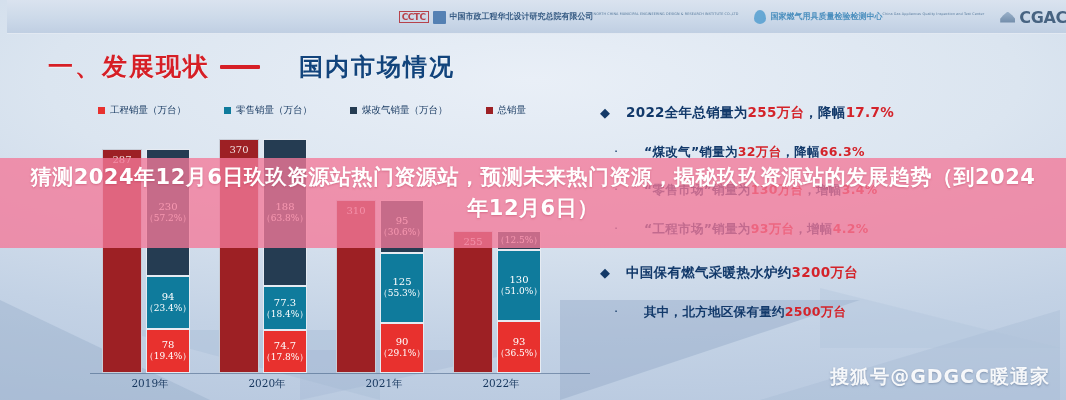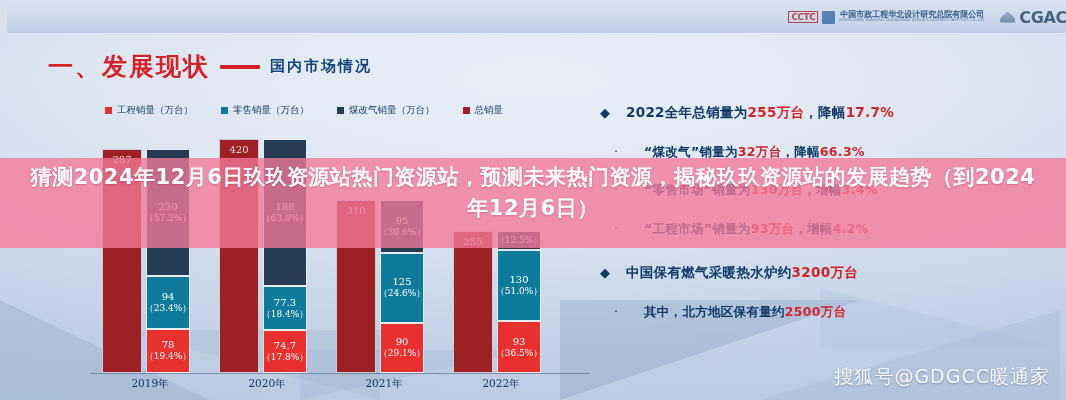--- a/index.html
+++ b/index.html
@@ -28,35 +28,35 @@
   #logobar:after{content:"";position:absolute;left:0;bottom:0;width:100%;height:1px;background:rgba(255,255,255,.55);}
   .logo{display:flex;align-items:center;gap:4px;opacity:.82;}
   .logo .mark{font-weight:bold;font-size:9px;letter-spacing:-.5px;color:#b3222a;
      border:1.2px solid #b3222a;padding:0 2px;line-height:10px;}
   .logo .sq{width:13px;height:13px;background:#3b6ea8;display:inline-block;border-radius:1px;}
   .logo .drop{width:12px;height:14px;background:#4f9ccf;display:inline-block;
      border-radius:50% 50% 50% 50%/60% 60% 40% 40%;}
   .logo .cgacmark{width:15px;height:11px;background:linear-gradient(180deg,#8fa9c4,#5f7c9c);display:inline-block;
      clip-path:polygon(0% 65%,20% 35%,50% 0%,80% 35%,100% 65%,100% 100%,0% 100%);}
   .logo .cgactxt{font-size:16px;font-weight:bold;color:#2b4a6b;letter-spacing:-.3px;}
-  .logo .tw{display:flex;flex-direction:column;line-height:1;align-items:flex-end;}
+  .logo .tw{display:flex;flex-direction:row;line-height:1;}
   .logo .cn{font-size:8px;color:#16406e;font-weight:bold;white-space:nowrap;transform:scaleY(1.05);}
   .logo .cn.blue{color:#2f7fb5;}
   .logo .en{font-size:3.4px;color:#3b6389;white-space:nowrap;letter-spacing:.1px;}
 
   
   #heading{position:absolute;left:48px;top:50px;display:flex;align-items:center;gap:10px;}
   #heading .h-red{font-size:25px;font-weight:bold;color:#d61f26;letter-spacing:2px;
      text-shadow:0 1px 1px rgba(255,255,255,.6);text-align:right;}
   #heading .dash{width:40px;height:4px;background:#d61f26;border-radius:1px;}
-  #heading .h-blue{font-size:15px;font-weight:bold;color:#12447c;letter-spacing:2px;
-     text-shadow:0 1px 1px rgba(255,255,255,.6);}
-
-  
-  #legend{position:absolute;left:105px;top:104px;display:flex;align-items:center;gap:28px;}
+  #heading .h-blue{font-size:24px;font-weight:bold;color:#12447c;letter-spacing:2px;
+     text-shadow:0 1px 1px rgba(255,255,255,.6);margin-left:29px;}
+
+  
+  #legend{position:absolute;left:98px;top:104px;display:flex;align-items:center;gap:38px;}
   .leg{display:flex;align-items:center;gap:5px;}
   .leg .sw{width:7px;height:7px;display:inline-block;}
   .leg .lb{font-size:9.5px;color:#14365e;font-family:"DejaVu Serif","Liberation Serif",serif;white-space:nowrap;}
 
   
   #chart{position:absolute;left:98px;top:128px;width:470px;height:245px;}
   .grp{position:absolute;bottom:0;width:104px;height:245px;}
   .bar{position:absolute;bottom:0;box-sizing:border-box;}
   .totalbar{left:4px;width:40px;background:#9d2024;border:1px solid #c9ced8;}
   .stack{left:48px;width:44px;display:flex;flex-direction:column-reverse;}
@@ -85,21 +85,21 @@
   .b5{margin-bottom:22px;}
 
   
   #band{position:absolute;left:0;top:158px;width:1066px;height:90px;
     background:rgba(244,121,152,.78);}
   #bandtxt{position:absolute;left:0;top:162px;width:1066px;text-align:center;
     color:#fff;font-size:21px;font-weight:bold;line-height:31px;letter-spacing:.5px;
     text-shadow:0 1px 2px rgba(170,40,70,.35);padding:0 22px;box-sizing:border-box;}
 
   
-  #wm{position:absolute;right:16px;bottom:10px;font-size:19px;font-weight:normal;
+  #wm{position:absolute;right:16px;bottom:10px;font-size:19px;font-weight:bold;
     color:rgba(255,255,255,.92);letter-spacing:1px;
     text-shadow:0 1px 2px rgba(90,110,140,.55);}
 </style>
 </head>
 <body>
 
 <div id="stage">
 
   <div class="facet f1"></div>
   <div class="facet f2"></div>
@@ -111,20 +111,27 @@
   <div id="logobar">
     <div class="logo">
       <span class="mark">CCTC</span>
       <span class="sq"></span>
       <span class="tw">
         <span class="cn">中国市政工程华北设计研究总院有限公司</span>
         <span class="en">NORTH CHINA MUNICIPAL ENGINEERING DESIGN &amp; RESEARCH INSTITUTE CO.,LTD</span>
       </span>
     </div>
     <div class="logo">
+      <span class="drop"></span>
+      <span class="tw">
+        <span class="cn blue">国家燃气用具质量检验检测中心</span>
+        <span class="en">China Gas Appliances Quality Inspection and Test Center</span>
+      </span>
+    </div>
+    <div class="logo">
       <span class="cgacmark"></span>
       <span class="cgactxt">CGAC</span>
     </div>
   </div>
 
   <div id="heading">
     <span class="h-red">一、发展现状</span>
     <span class="dash"></span>
     <span class="h-blue">国内市场情况</span>
   </div>
@@ -163,21 +170,21 @@
           </div>
           <div class="seg" style="background: rgb(37, 60, 82); border: 1px solid rgb(230, 235, 242); flex: 230 0 0px;">
             <span class="v">230</span>
             <span class="p">（57.2%）</span>
           </div>
         </div>
         <div class="xlab">2019年</div>
       </div>
       <div class="grp" style="left: 117px;">
         <div class="bar totalbar" style="height: 234px;"></div>
-        <div class="totlabel" style="bottom: 218px;">420</div>
+        <div class="totlabel" style="bottom: 218px;">370</div>
         <div class="bar stack" style="height: 234px;">
           <div class="seg" style="background: rgb(232, 49, 46); border: 1px solid rgb(230, 235, 242); flex: 74.7 0 0px;">
             <span class="v">74.7</span>
             <span class="p">（17.8%）</span>
           </div>
           <div class="seg" style="background: rgb(15, 123, 156); border: 1px solid rgb(230, 235, 242); flex: 77.3 0 0px;">
             <span class="v">77.3</span>
             <span class="p">（18.4%）</span>
           </div>
           <div class="seg" style="background: rgb(37, 60, 82); border: 1px solid rgb(230, 235, 242); flex: 268 0 0px;">
@@ -190,21 +197,21 @@
       <div class="grp" style="left: 234px;">
         <div class="bar totalbar" style="height: 173px;"></div>
         <div class="totlabel" style="bottom: 157px;">310</div>
         <div class="bar stack" style="height: 173px;">
           <div class="seg" style="background: rgb(232, 49, 46); border: 1px solid rgb(230, 235, 242); flex: 90 0 0px;">
             <span class="v">90</span>
             <span class="p">（29.1%）</span>
           </div>
           <div class="seg" style="background: rgb(15, 123, 156); border: 1px solid rgb(230, 235, 242); flex: 125 0 0px;">
             <span class="v">125</span>
-            <span class="p">（24.6%）</span>
+            <span class="p">（55.3%）</span>
           </div>
           <div class="seg" style="background: rgb(37, 60, 82); border: 1px solid rgb(230, 235, 242); flex: 95 0 0px;">
             <span class="v">95</span>
             <span class="p">（30.6%）</span>
           </div>
         </div>
         <div class="xlab">2021年</div>
       </div>
       <div class="grp" style="left: 351px;">
         <div class="bar totalbar" style="height: 142px;"></div>

